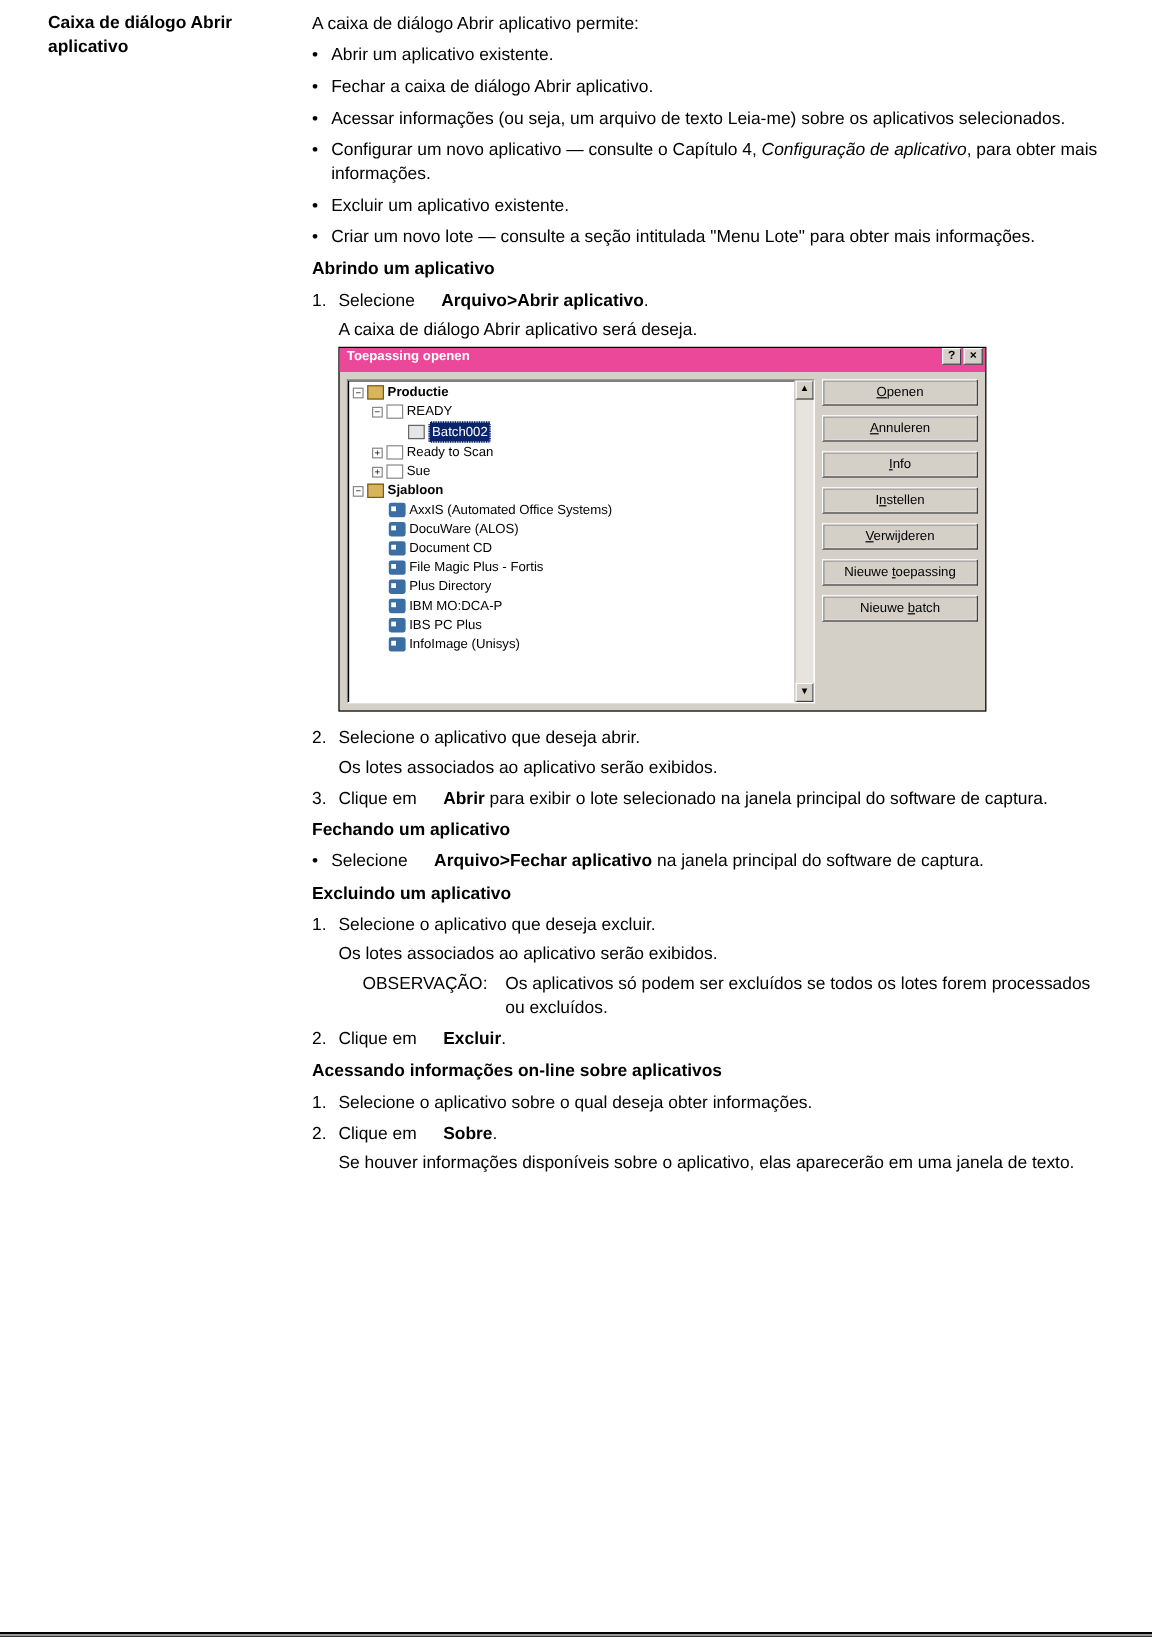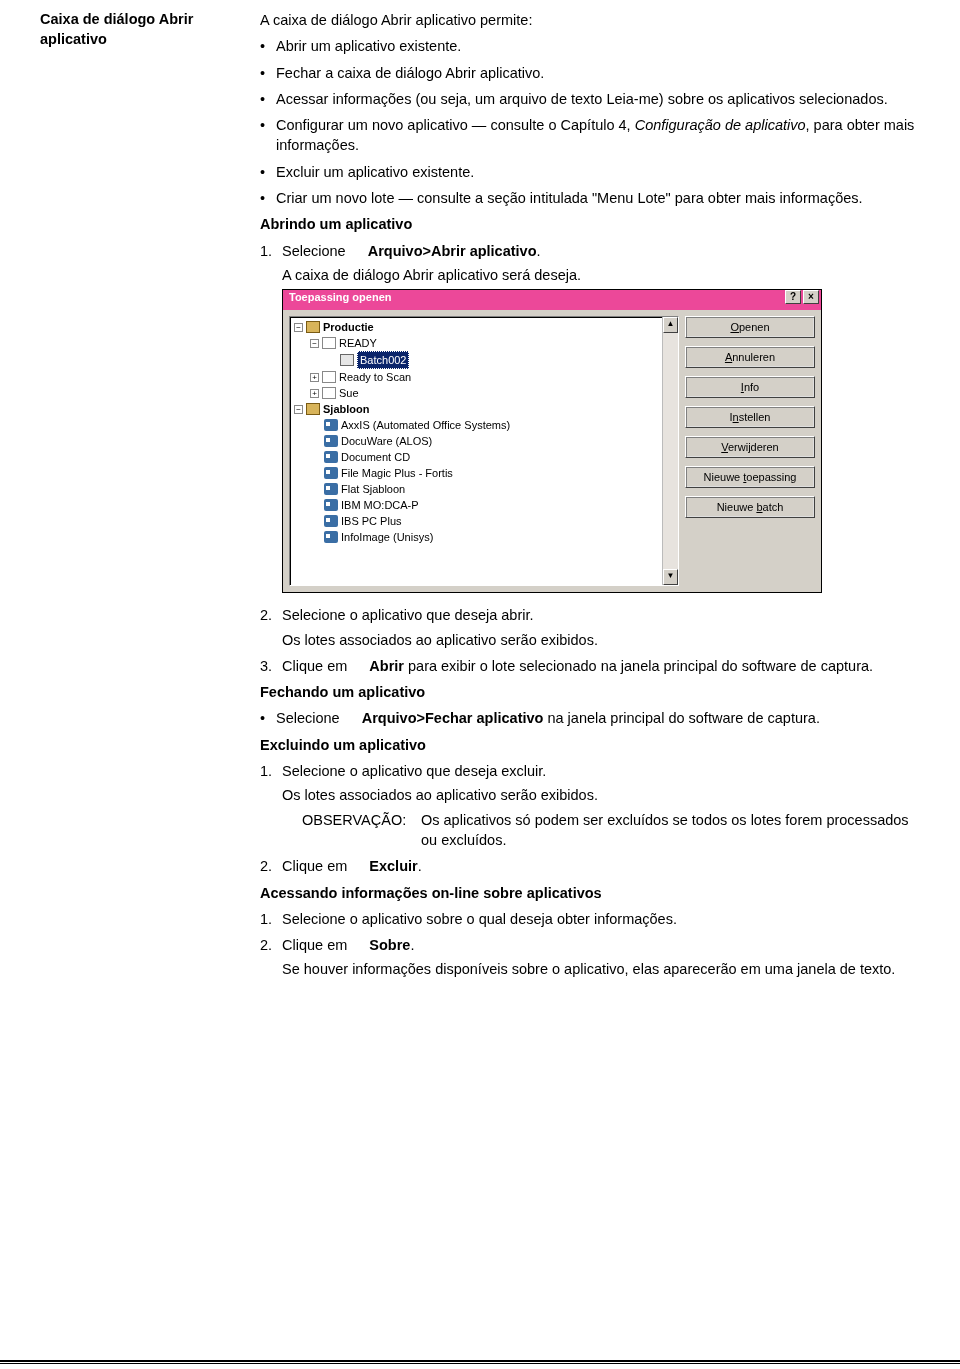--- a/index.html
+++ b/index.html
@@ -313,21 +313,21 @@
                           <span>Document CD</span>
                         </li>
                       <li>
                           <span class="no-exp"></span>
                           <span class="ico ico-net"></span>
                           <span>File Magic Plus - Fortis</span>
                         </li>
                       <li>
                           <span class="no-exp"></span>
                           <span class="ico ico-net"></span>
-                          <span>Flat Sjabloon</span>
+                          <span>Plus Directory</span>
                         </li>
                       <li>
                           <span class="no-exp"></span>
                           <span class="ico ico-net"></span>
                           <span>IBM MO:DCA-P</span>
                         </li>
                       <li>
                           <span class="no-exp"></span>
                           <span class="ico ico-net"></span>
                           <span>IBS PC Plus</span>

